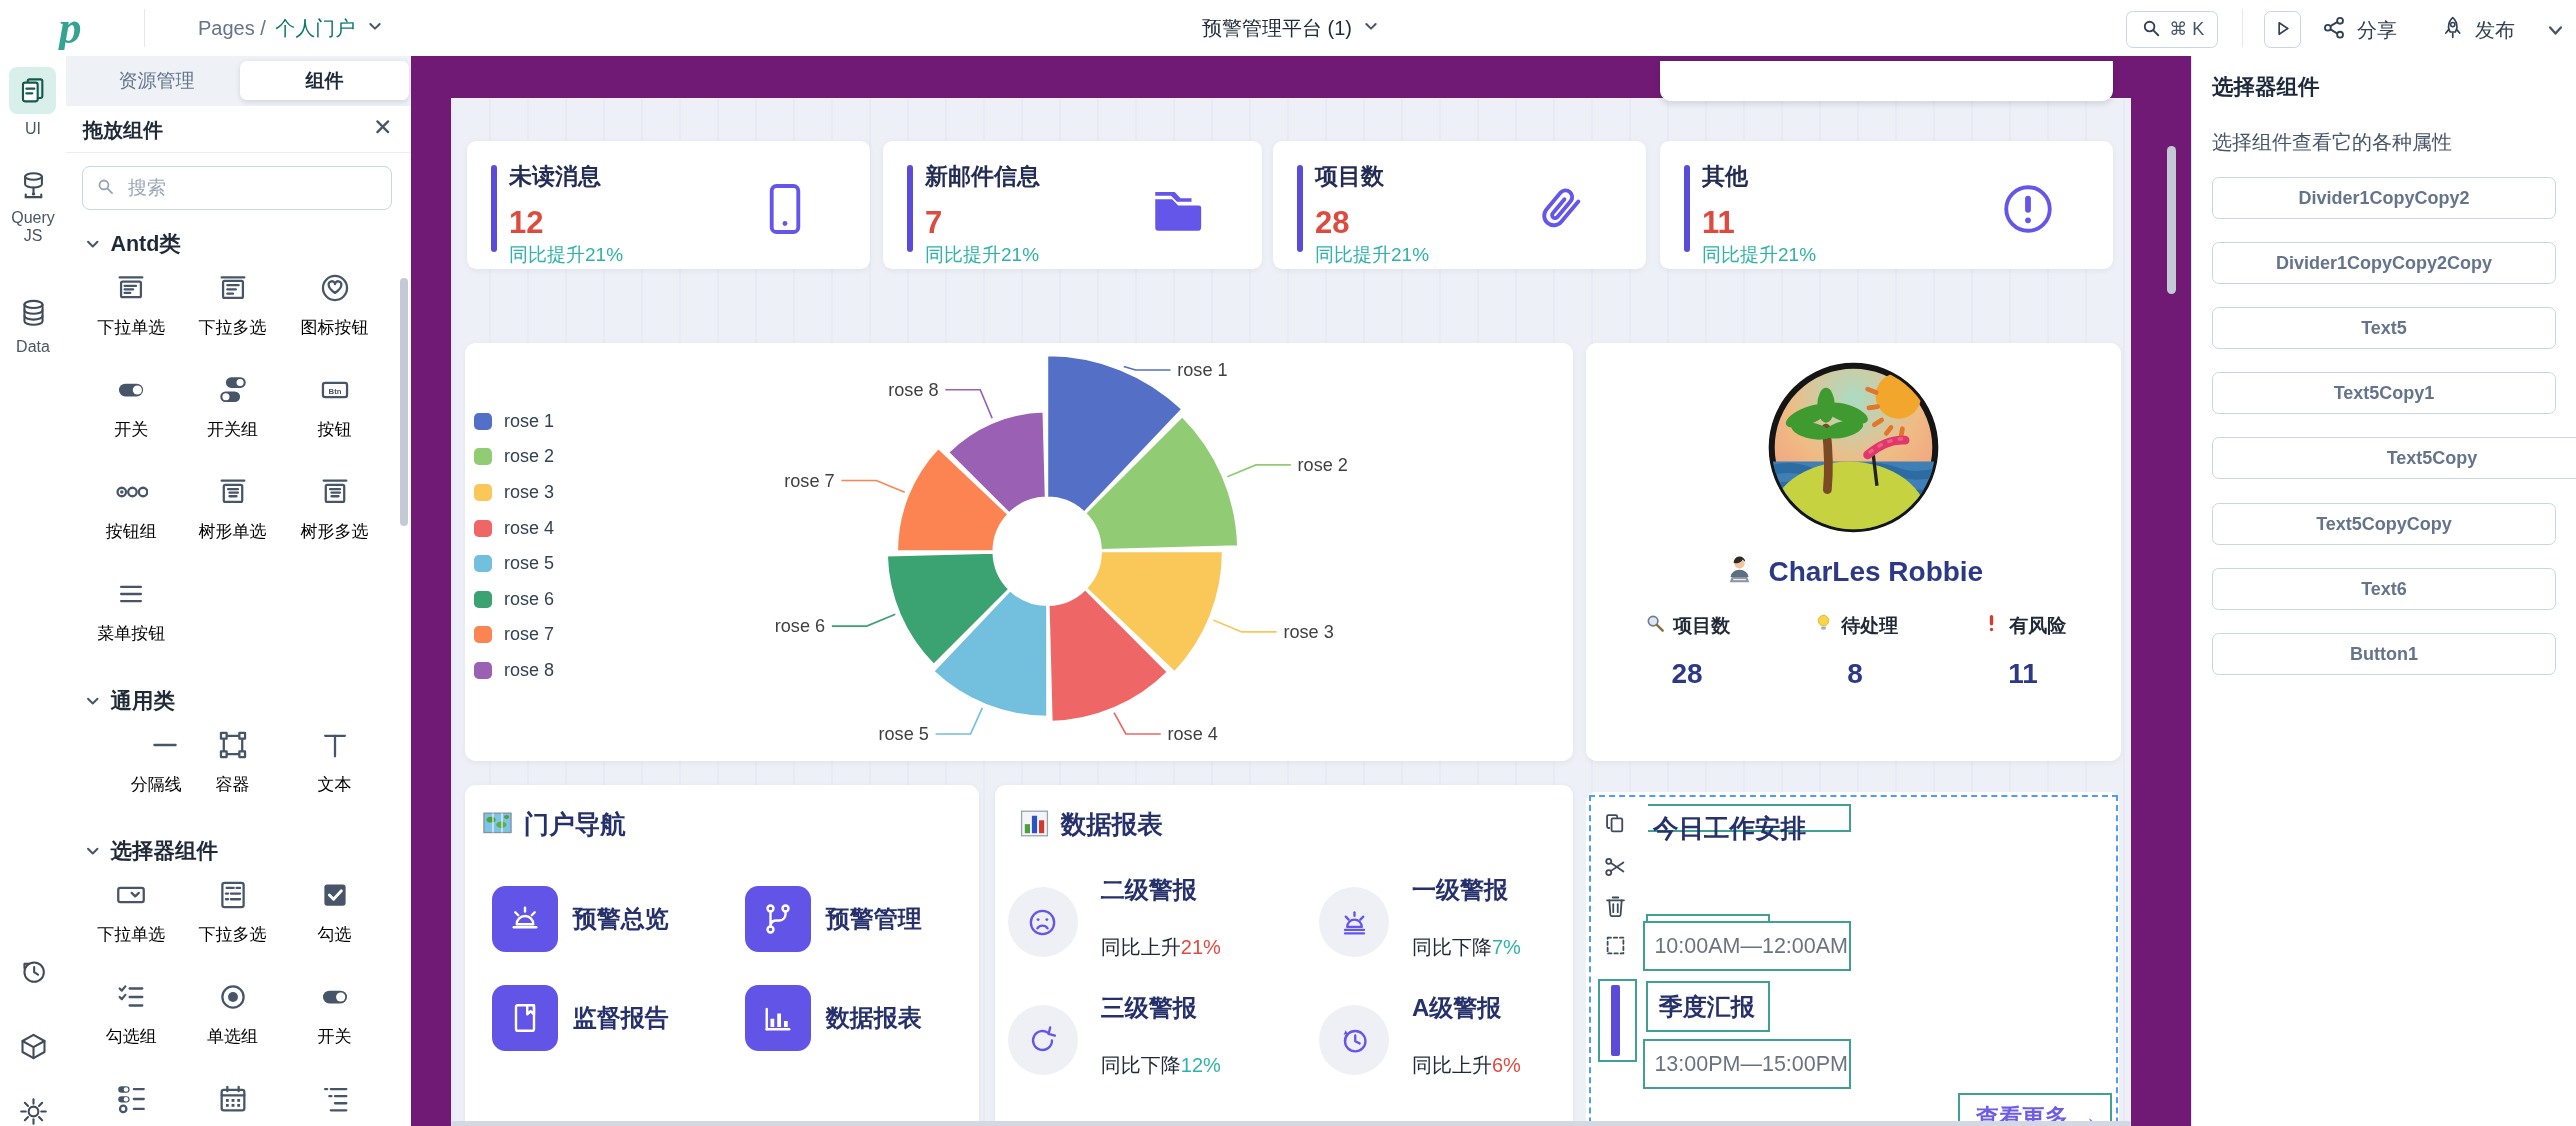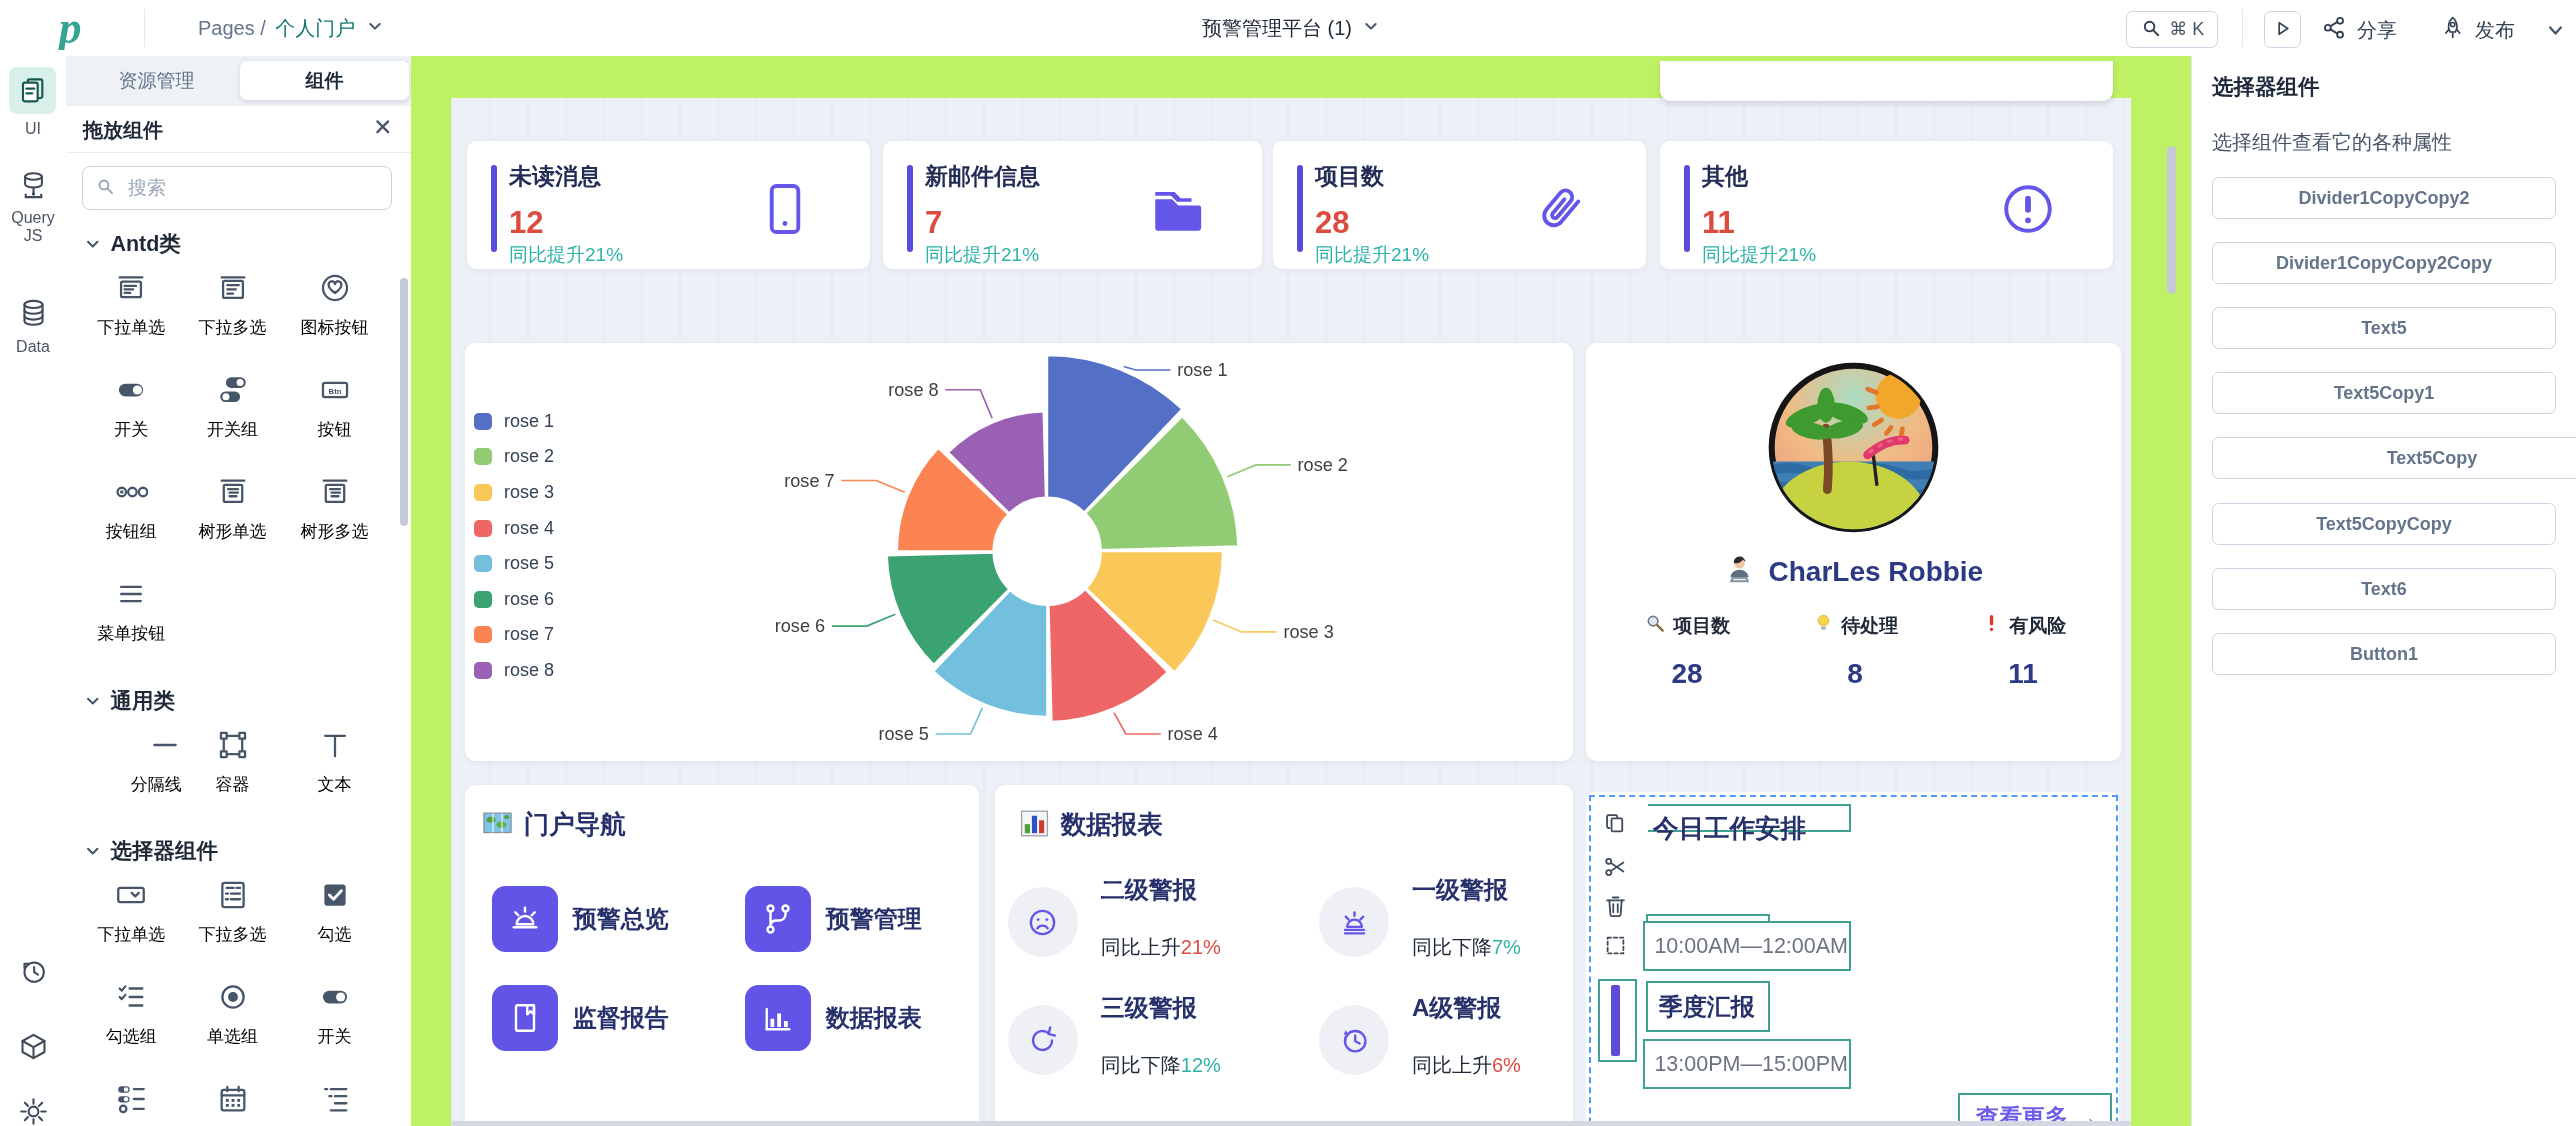--- a/index.html
+++ b/index.html
@@ -18,21 +18,21 @@
   #tabbar{position:absolute;left:0;top:0;width:345px;height:50px;background:#eef1f6;}
   .tab{position:absolute;top:0;height:50px;display:flex;align-items:center;justify-content:center;font-size:19px;color:#64748b;}
   .tab.active{background:#fff;border-radius:6.7px;box-shadow:0 1.3px 5.4px rgba(15,23,42,.12);color:#1e293b;font-weight:bold;}
   #draghdr{position:absolute;left:0;top:50px;width:345px;height:46px;background:#fff;border-bottom:1.3px solid #e9edf2;}
   #searchbox{position:absolute;left:16px;top:110px;width:310px;height:44px;border:1.3px solid #cbd5e1;border-radius:8px;background:#fff;display:flex;align-items:center;gap:9.4px;padding:0 12px;box-sizing:border-box;}
   #searchbox input{border:0;outline:0;font-size:19px;color:#475569;width:228px;font-family:inherit;background:transparent;}
   #searchbox input::placeholder{color:#9aa7b8;}
   .witem{position:absolute;width:101px;text-align:center;cursor:grab;}
   .witem .wlabel{font-size:17px;color:#000000;margin-top:9.4px;white-space:nowrap;}
   
-  #canvas{position:absolute;left:411px;top:56px;width:1780px;height:1070px;background:#bef264;overflow:hidden;}
+  #canvas{position:absolute;left:411px;top:56px;width:1780px;height:1070px;background:#701a75;overflow:hidden;}
   #artboard{position:absolute;left:40px;top:42px;width:1680px;height:1028px;background:#eef0f8;
     background-image:repeating-linear-gradient(90deg, rgba(120,130,200,0.05) 0 2px, transparent 2px 38px);}
   .card{position:absolute;background:#fff;border-radius:10.7px;box-shadow:0 1.3px 6.7px rgba(15,23,42,.05);}
   .navy{color:#26306b;font-weight:bold;}
   .more-link{font-size:23px;font-weight:bold;color:#6d5ce6;}
   .legend-sw{width:17.5px;height:17.5px;border-radius:4.7px;}
   .legend-tx{font-size:18px;color:#334155;}
   .tealbox{position:absolute;border:2px solid #3fa093;background:#fff;box-sizing:border-box;}
   .rp-btn{position:absolute;left:20px;width:345px;height:40px;border:1.3px solid #cbd5e1;border-radius:6.7px;background:#fff;
     display:flex;align-items:center;justify-content:center;font-size:18px;font-weight:bold;color:#64748b;}

